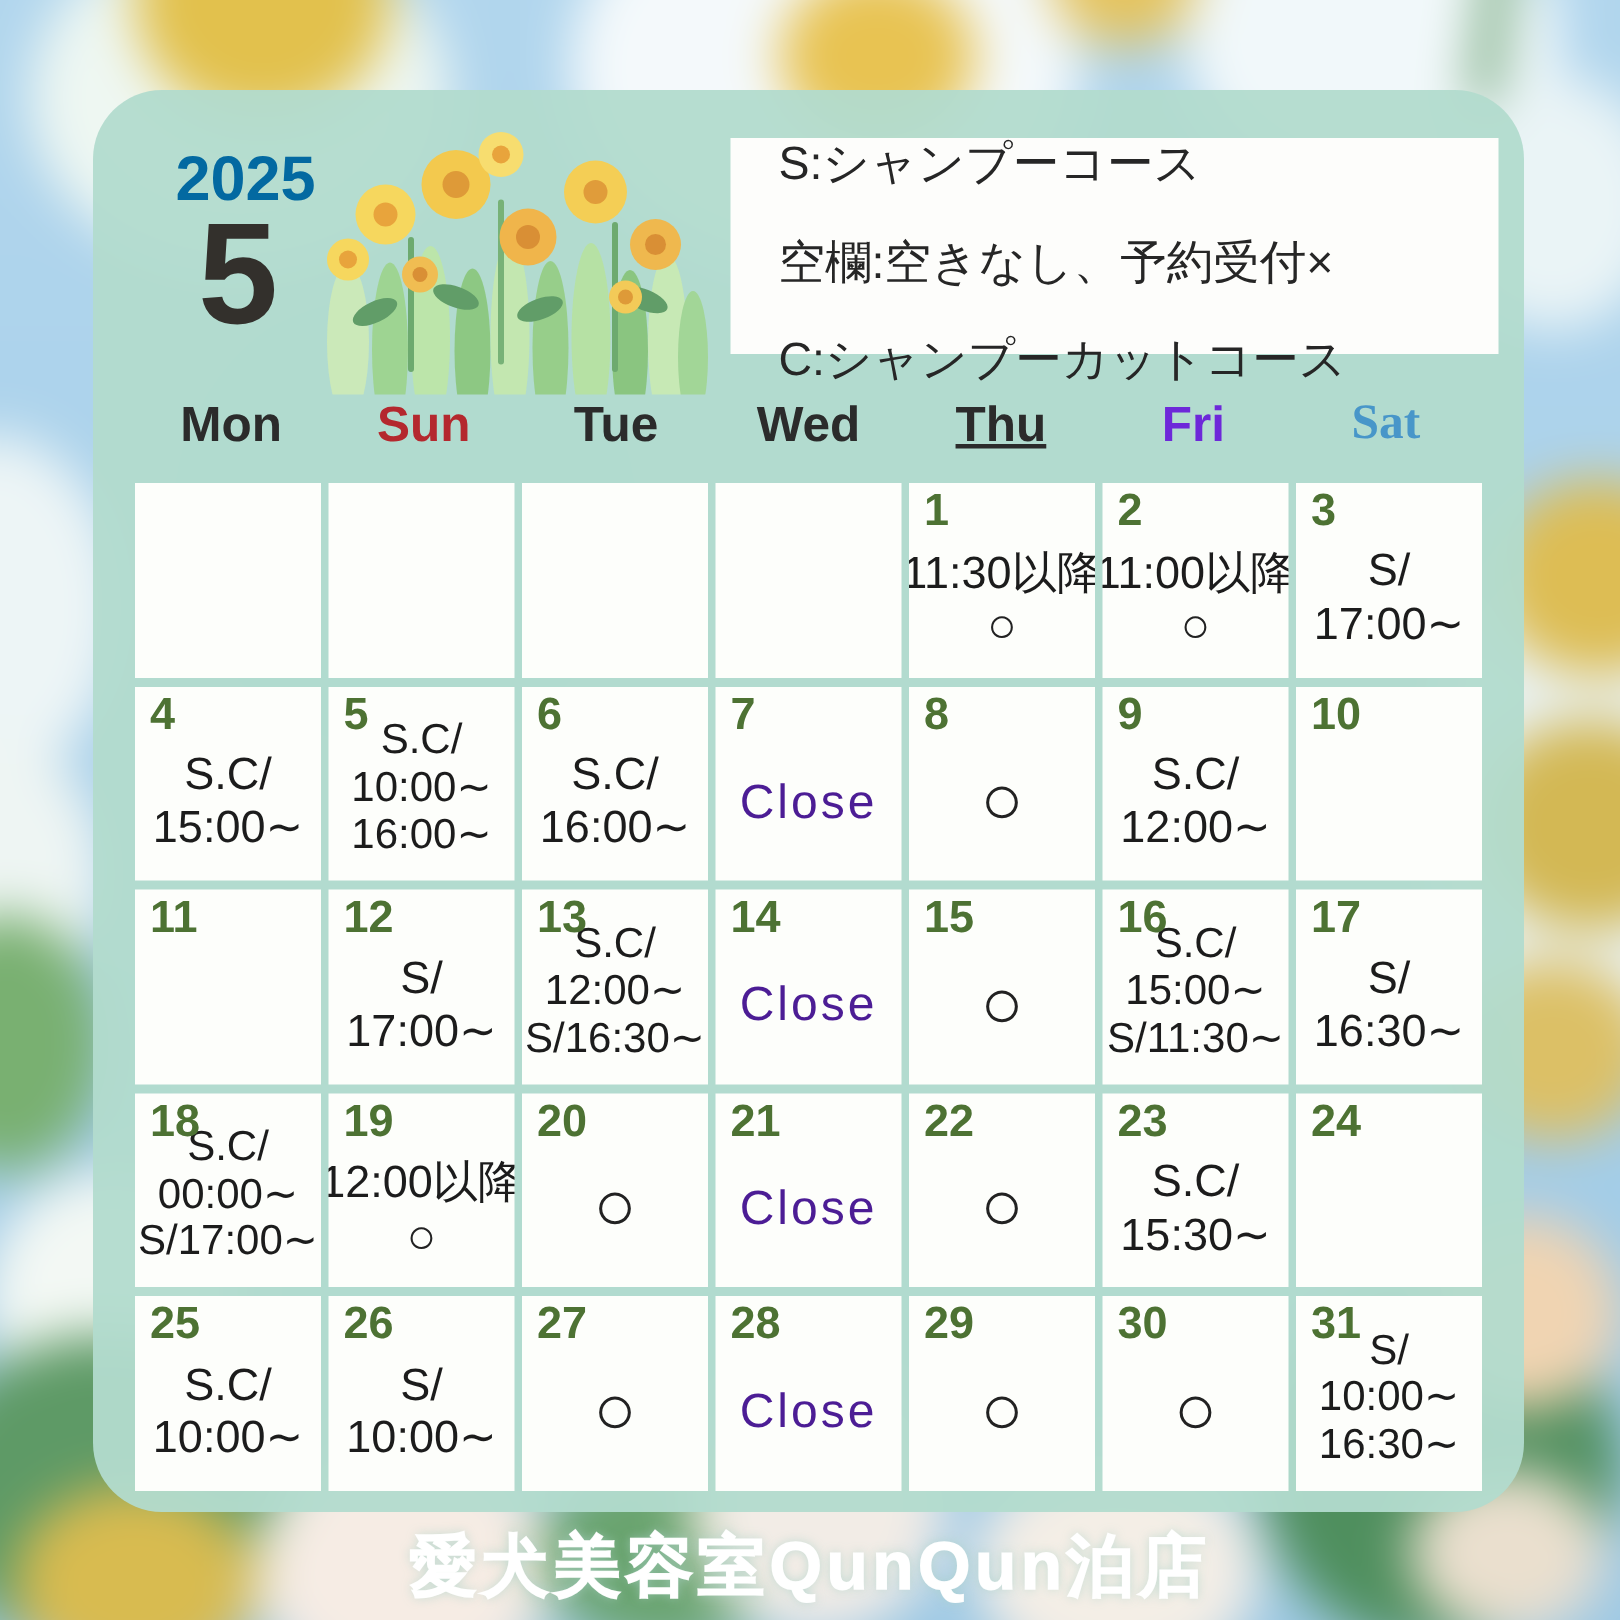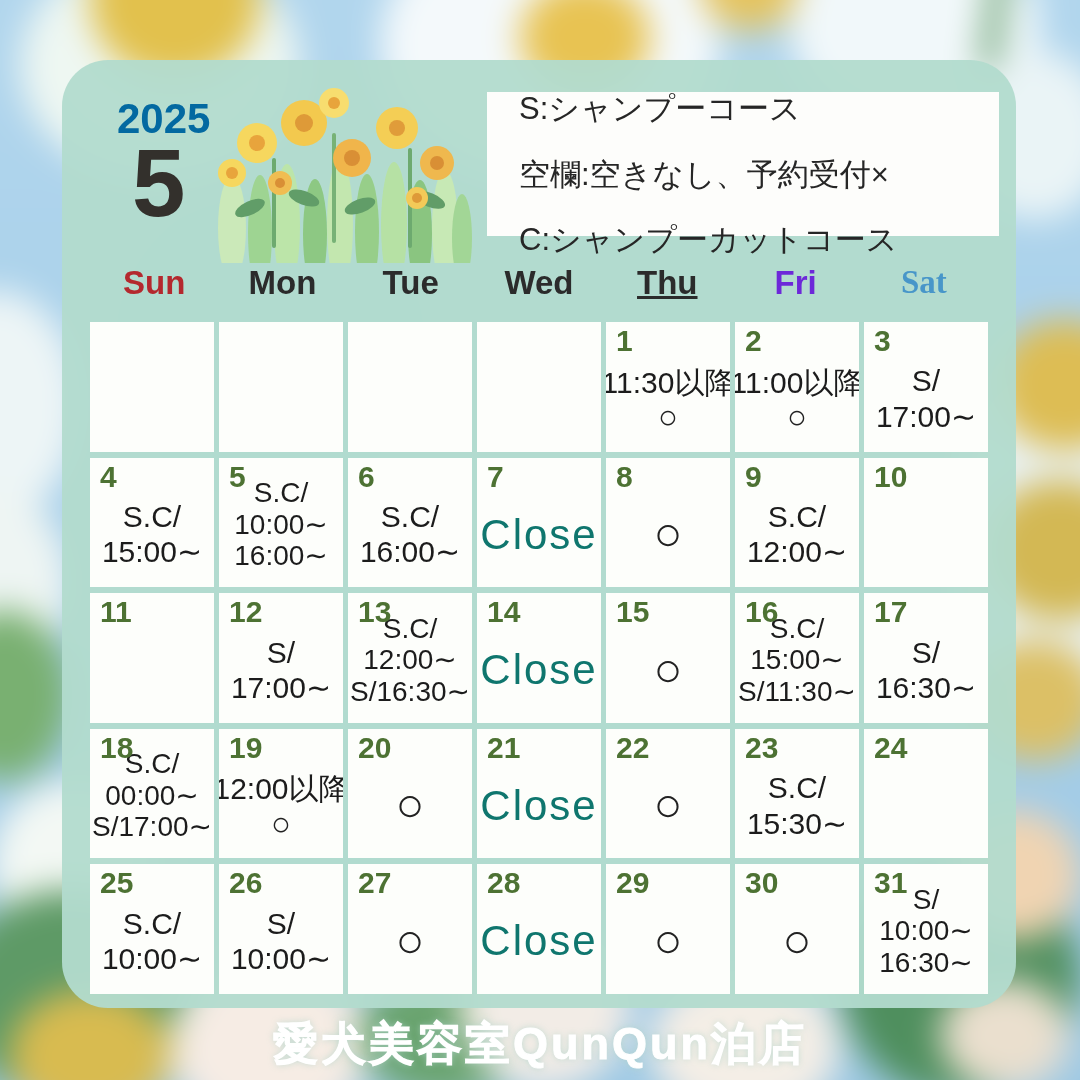--- a/index.html
+++ b/index.html
@@ -28,21 +28,21 @@
 
   .grid{position:absolute;left:28px;top:262px;width:898px;height:672px;display:grid;
         grid-template-columns:repeat(7,1fr);grid-template-rows:repeat(5,1fr);
         column-gap:5px;row-gap:6px;}
   .cell{background:#fdfefb;position:relative;display:flex;flex-direction:column;
         align-items:center;justify-content:center;padding-top:24px;box-sizing:border-box;overflow:hidden;}
   .cell .date{position:absolute;top:2px;left:10px;font-size:30px;font-weight:700;color:#4d7233;}
   .line{font-size:30px;color:#1c1c1c;line-height:1.18;white-space:nowrap;}
   .cell.tight{padding-top:4px;}
   .cell.tight .line{font-size:28px;line-height:1.13;}
-  .line.close{color:#0f766e;font-size:42px;letter-spacing:2px;text-align:right;}
+  .line.close{color:#4c1d95;font-size:32px;letter-spacing:2px;text-align:right;}
   .line.circle{font-size:48px;line-height:1.05;font-weight:400;color:#222;}
   .line.circle.small{font-size:33px;line-height:1.0;}
 
   .caption{position:absolute;left:0;right:0;top:1014px;text-align:center;
            font-size:45px;font-weight:700;letter-spacing:3px;color:#ffffff;
            -webkit-text-stroke:1px rgba(255,255,255,0.95);
            text-shadow:0 0 7px rgba(170,210,200,0.75);}
 </style>
 </head>
 <body>
@@ -148,22 +148,22 @@
       </g>
     </svg>
 
     <div class="legend">
       <div>S:シャンプーコース</div>
       <div>空欄:空きなし、予約受付×</div>
       <div>C:シャンプーカットコース</div>
     </div>
 
     <div class="weekday-row">
+        <div class="wd" style="color: rgb(43, 43, 43);">Mon</div>
         <div class="wd" style="color: rgb(180, 40, 46);">Sun</div>
-        <div class="wd" style="color: rgb(43, 43, 43);">Mon</div>
         <div class="wd" style="color: rgb(43, 43, 43);">Tue</div>
         <div class="wd" style="color: rgb(43, 43, 43);">Wed</div>
         <div class="wd" style="color: rgb(43, 43, 43); text-decoration: underline;">Thu</div>
         <div class="wd" style="color: #6d28d9;">Fri</div>
         <div class="wd" style="color: rgb(72, 150, 201); font-family: Liberation Serif, serif;">Sat</div>
       </div>
 
     <div class="grid">
         <div class="cell">
           <span class="date"></span>

